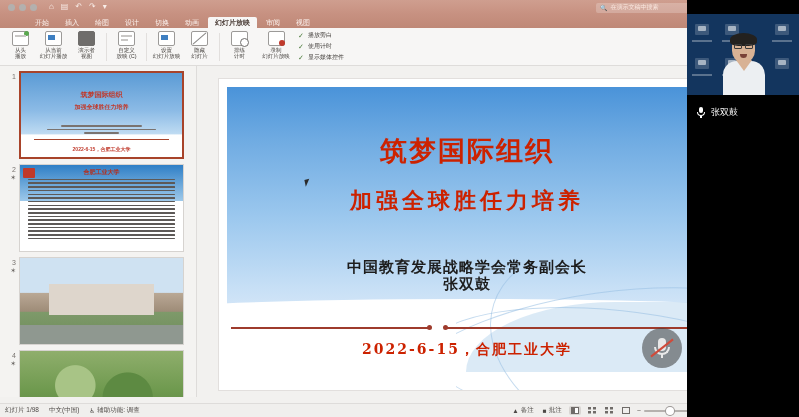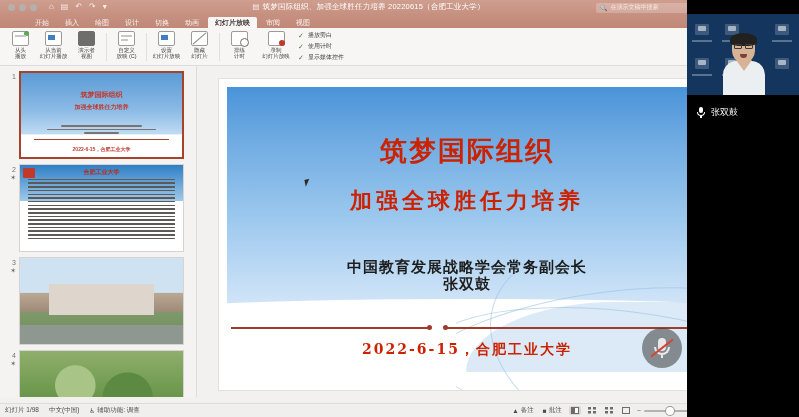--- a/index.html
+++ b/index.html
@@ -305,23 +305,20 @@
         <span></span>
         <span></span>
         <span></span>
       </div>
       <div class="qat">
         <span class="qat-ico">⌂</span>
         <span class="qat-ico">▤</span>
         <span class="qat-ico">↶</span>
         <span class="qat-ico">↷</span>
         <span class="qat-ico">▾</span>
-      </div>
-      <div class="title-text">
-        <span class="doc-ico">▤</span><span>筑梦国际组织、加强全球胜任力培养 20220615（合肥工业大学）</span>
       </div>
       <div class="search-wrap">
         <div class="search-box">
           <span class="mag">🔍</span>
           <span class="ph">在演示文稿中搜索</span>
         </div>
         <div class="acct-ico">👤</div>
       </div>
     </div>
 

